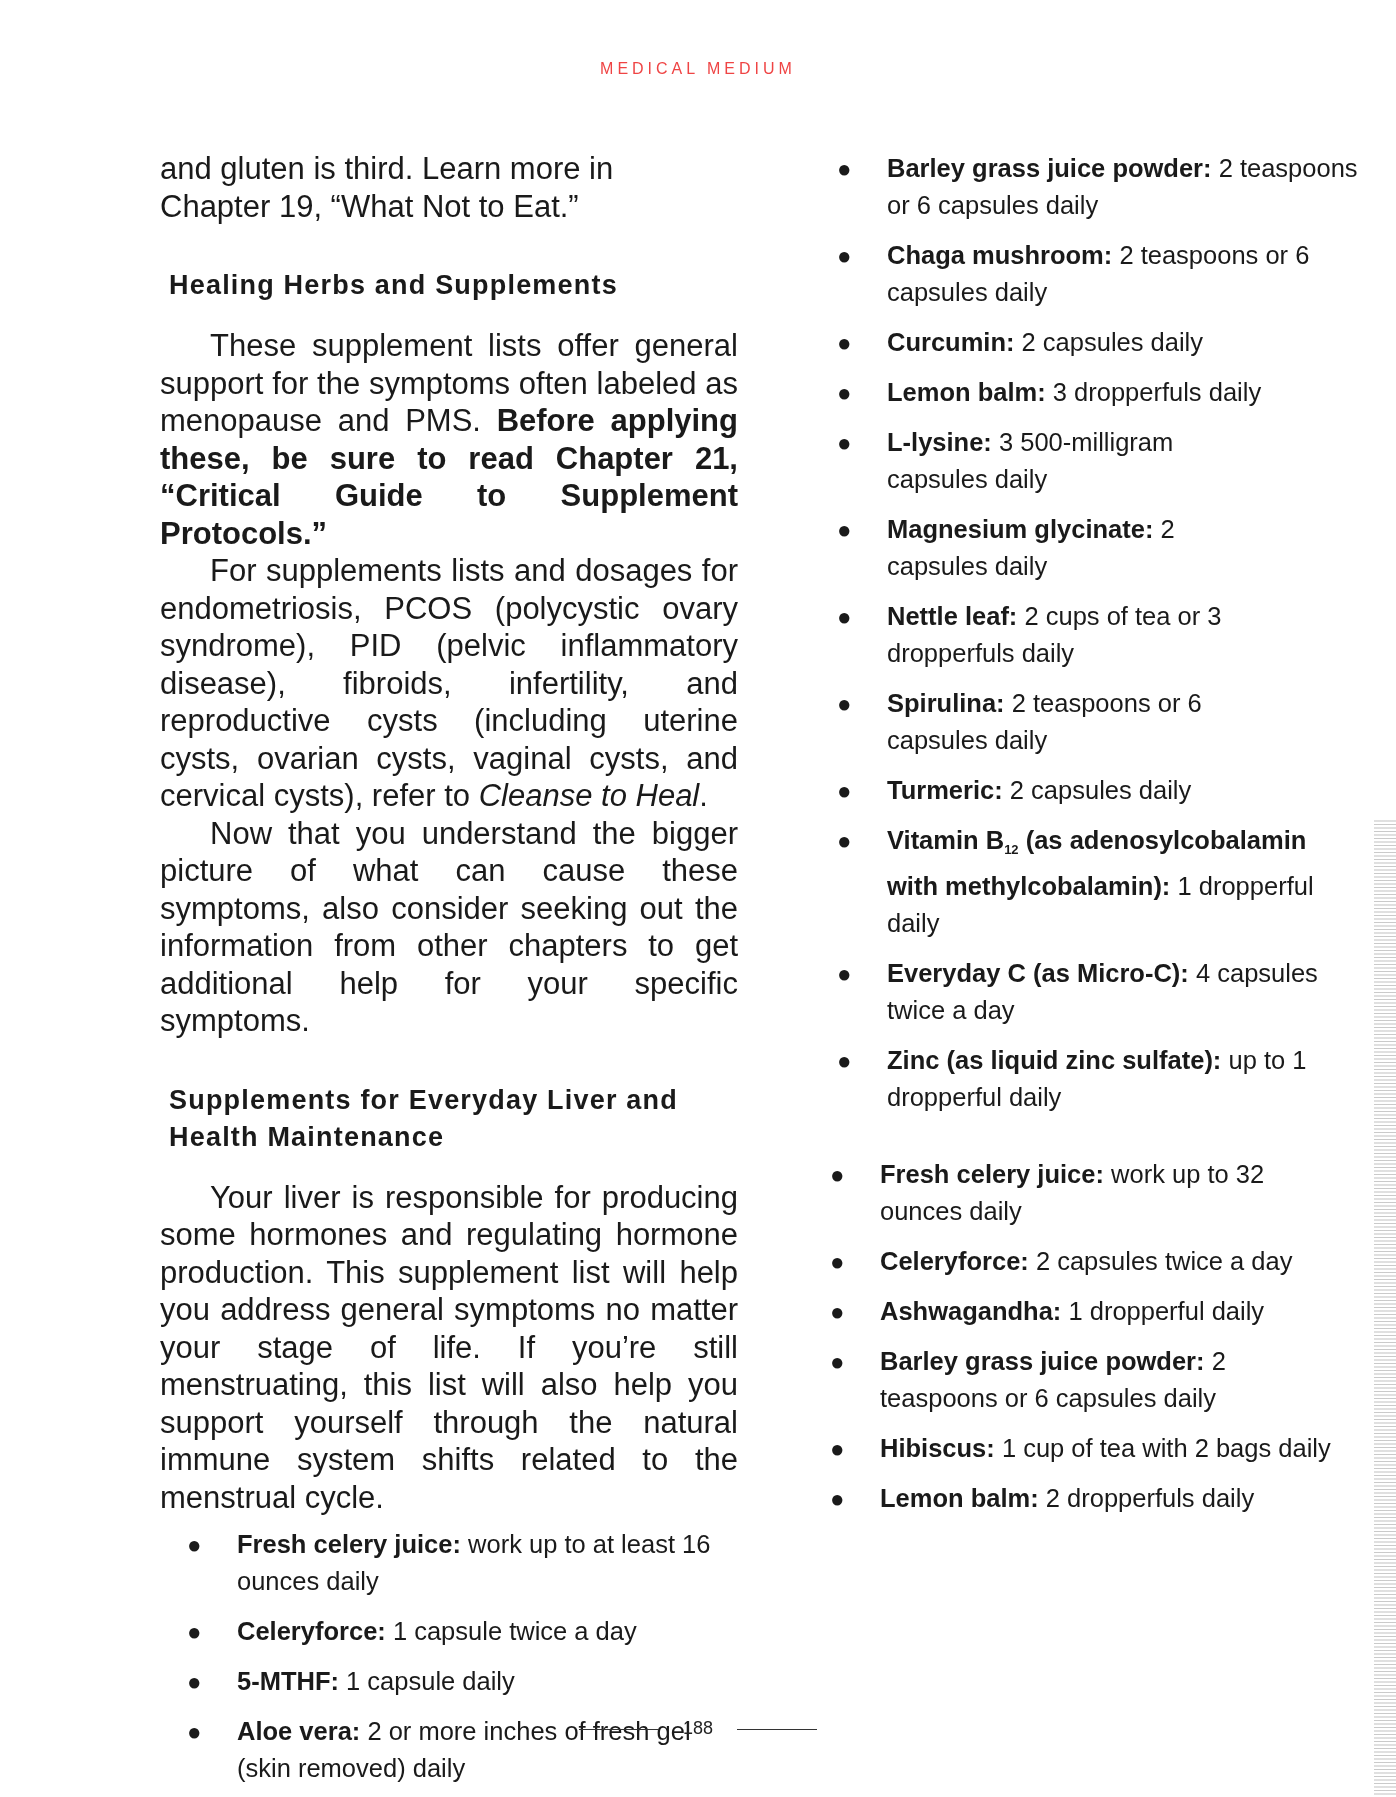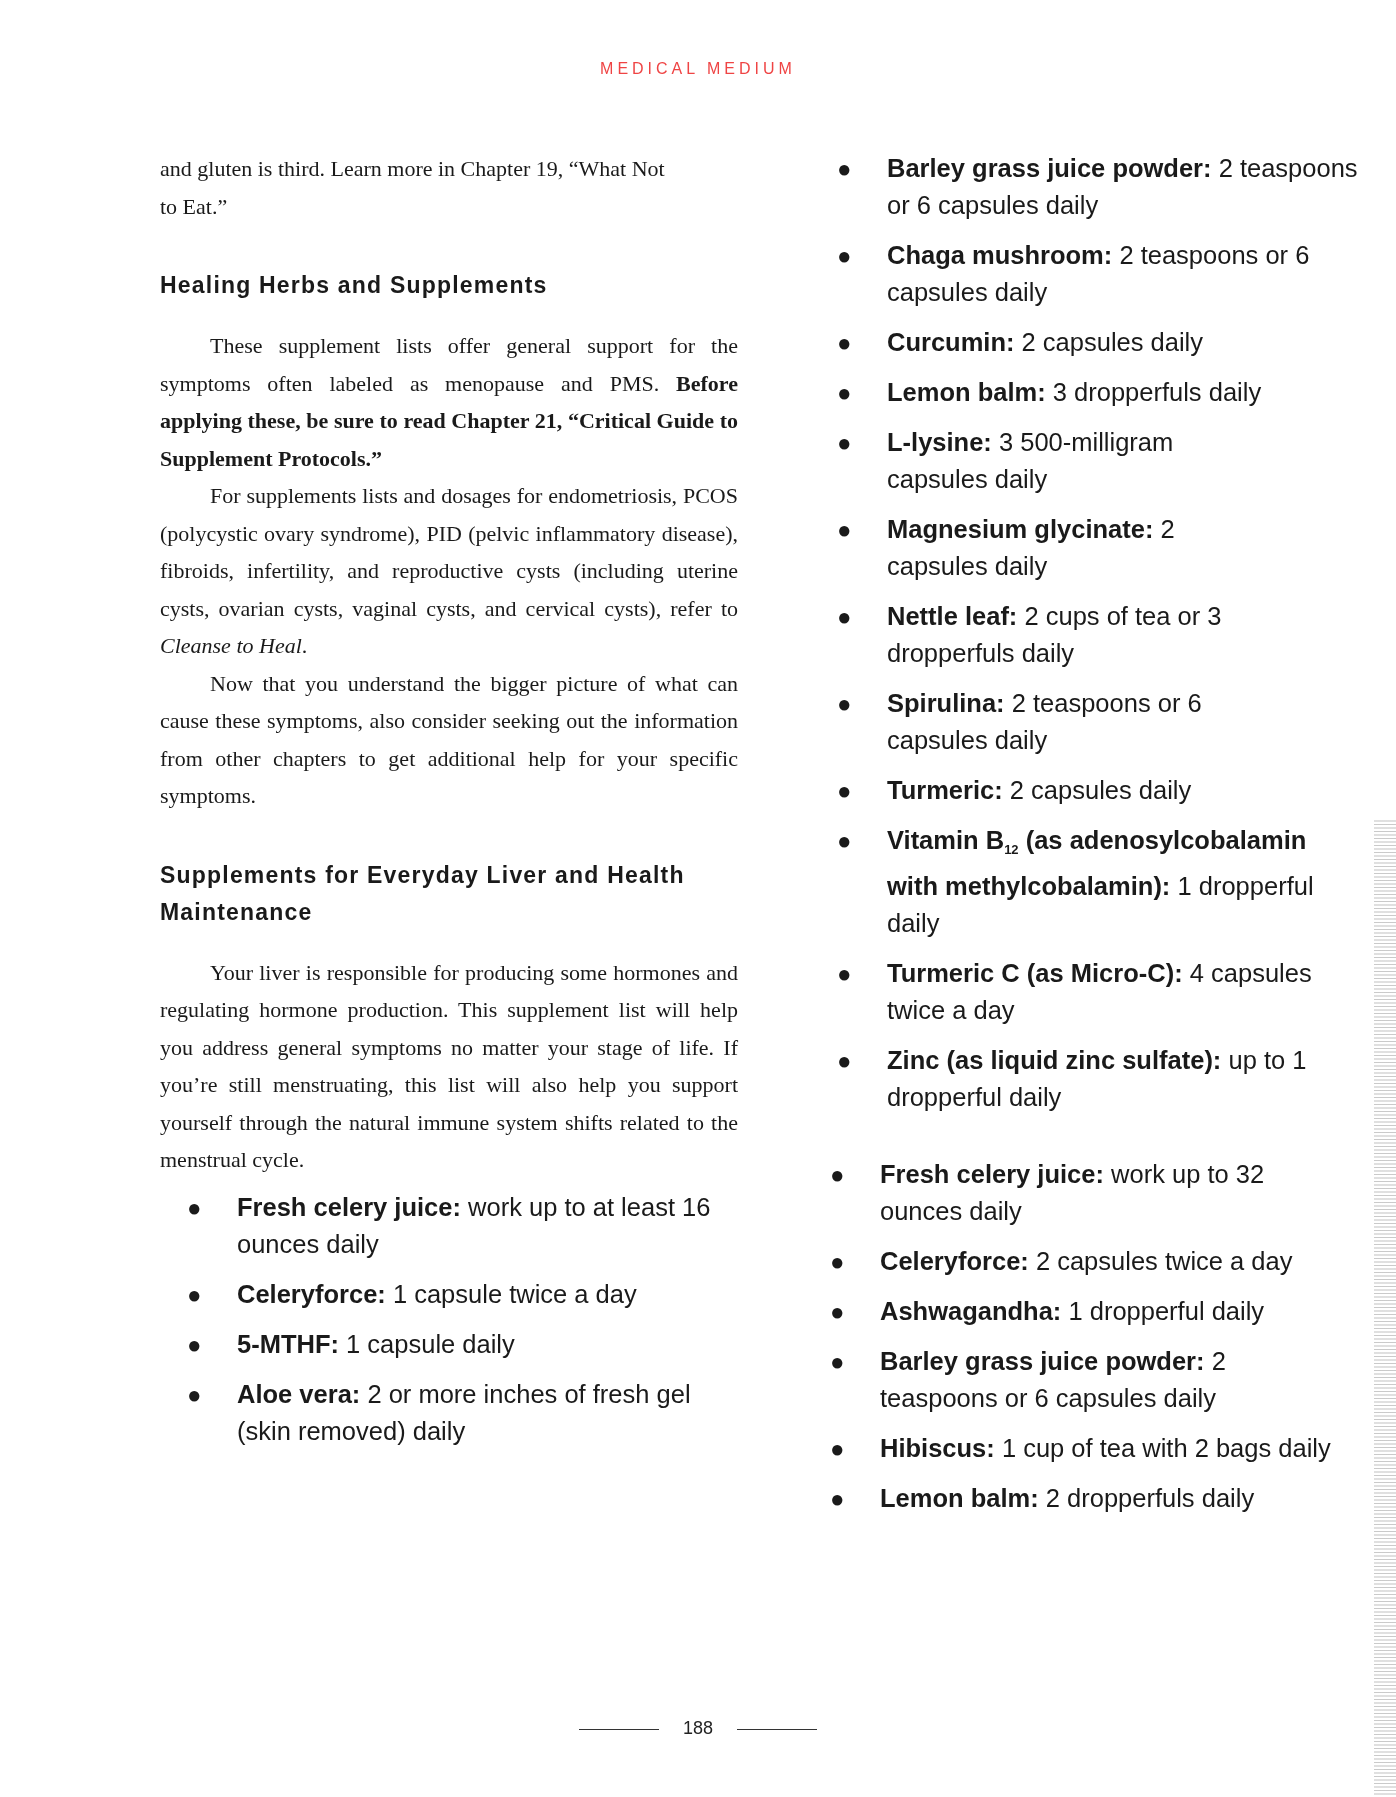--- a/index.html
+++ b/index.html
@@ -3,24 +3,24 @@
 <meta charset="utf-8">
 <style>
   html, body { margin:0; padding:0; background:#ffffff; }
   body { width:1396px; height:1797px; position:relative; overflow:hidden;
          font-family:"Liberation Sans", sans-serif; color:#1a1a1a; }
   .running-head { position:absolute; top:60px; left:0; width:1396px; text-align:center;
                   font-size:16px; letter-spacing:4px; color:#ef4444; }
   .col { position:absolute; top:150px; }
   .col-left { left:160px; width:578px; }
   .col-right { left:780px; width:580px; }
-  p.body { margin:0; font-size:22px; line-height:37.5px; text-align:justify;font-family:Liberation Serif, serif; }
+  p.body { margin:0; font-size:31px; line-height:37.5px; text-align:justify; }
   p.indent { text-indent:50px; }
   p.noind { text-indent:0; text-align:left; }
-  h2.sec { margin:0; font-size:23px; font-weight:bold; letter-spacing:1.2px; line-height:37px; }
+  h2.sec { margin:9px; font-size:27px; font-weight:bold; letter-spacing:1.2px; line-height:37px; }
   ul.supp { list-style:none; margin:0; padding:0; }
   ul.supp li { position:relative; padding-left:95px; font-size:25.5px; line-height:37px; margin-bottom:13px; }
   ul.supp li .bullet { position:absolute; left:45px; top:0; font-size:24px; }
   .col-right ul.supp li { padding-left:107px; }
   .col-right ul.supp li .bullet { left:57px; }
   .name { font-weight:bold; }
   .sub { font-size:13px; vertical-align:-5px; font-weight:bold; }
   .folio { position:absolute; top:1718px; left:0; width:1396px; text-align:center;
            font-size:18px; color:#222; }
   .folio .rule { display:inline-block; width:80px; border-top:1.5px solid #333; vertical-align:middle; margin:0 24px; }
@@ -60,21 +60,21 @@
     <li><span class="bullet">●</span><span class="name">Barley grass juice powder:</span> <span>2 teaspoons or 6 capsules daily</span></li>
     <li><span class="bullet">●</span><span class="name">Chaga mushroom:</span> <span>2 teaspoons or 6 capsules daily</span></li>
     <li><span class="bullet">●</span><span class="name">Curcumin:</span> <span>2 capsules daily</span></li>
     <li><span class="bullet">●</span><span class="name">Lemon balm:</span> <span>3 dropperfuls daily</span></li>
     <li style="padding-right:120px;"><span class="bullet">●</span><span class="name">L-lysine:</span> <span>3 500-milligram capsules daily</span></li>
     <li style="padding-right:110px;"><span class="bullet">●</span><span class="name">Magnesium glycinate:</span> <span>2 capsules daily</span></li>
     <li style="padding-right:80px;"><span class="bullet">●</span><span class="name">Nettle leaf:</span> <span>2 cups of tea or 3 dropperfuls daily</span></li>
     <li style="padding-right:120px;"><span class="bullet">●</span><span class="name">Spirulina:</span> <span>2 teaspoons or 6 capsules daily</span></li>
     <li><span class="bullet">●</span><span class="name">Turmeric:</span> <span>2 capsules daily</span></li>
     <li><span class="bullet">●</span><span class="name"><span>Vitamin B</span><span class="sub">12</span><span> (as adenosylcobalamin with methylcobalamin):</span></span> <span>1 dropperful daily</span></li>
-    <li><span class="bullet">●</span><span class="name">Turmeric C (as Micro-C):</span> <span>4 capsules twice a day</span></li>
+    <li><span class="bullet">●</span><span class="name">Everyday C (as Micro-C):</span> <span>4 capsules twice a day</span></li>
     <li><span class="bullet">●</span><span class="name">Zinc (as liquid zinc sulfate):</span> <span>up to 1 dropperful daily</span></li>
   </ul>
 
 
   <ul class="supp" style="margin-top:40px; margin-left:-7px;">
     <li style="padding-right:40px;"><span class="bullet">●</span><span class="name">Fresh celery juice:</span> <span>work up to 32 ounces daily</span></li>
     <li><span class="bullet">●</span><span class="name">Celeryforce:</span> <span>2 capsules twice a day</span></li>
     <li><span class="bullet">●</span><span class="name">Ashwagandha:</span> <span>1 dropperful daily</span></li>
     <li style="padding-right:120px;"><span class="bullet">●</span><span class="name">Barley grass juice powder:</span> <span>2 teaspoons or 6 capsules daily</span></li>
     <li style="margin-right:-40px;"><span class="bullet">●</span><span class="name">Hibiscus:</span> <span>1 cup of tea with 2 bags daily</span></li>

